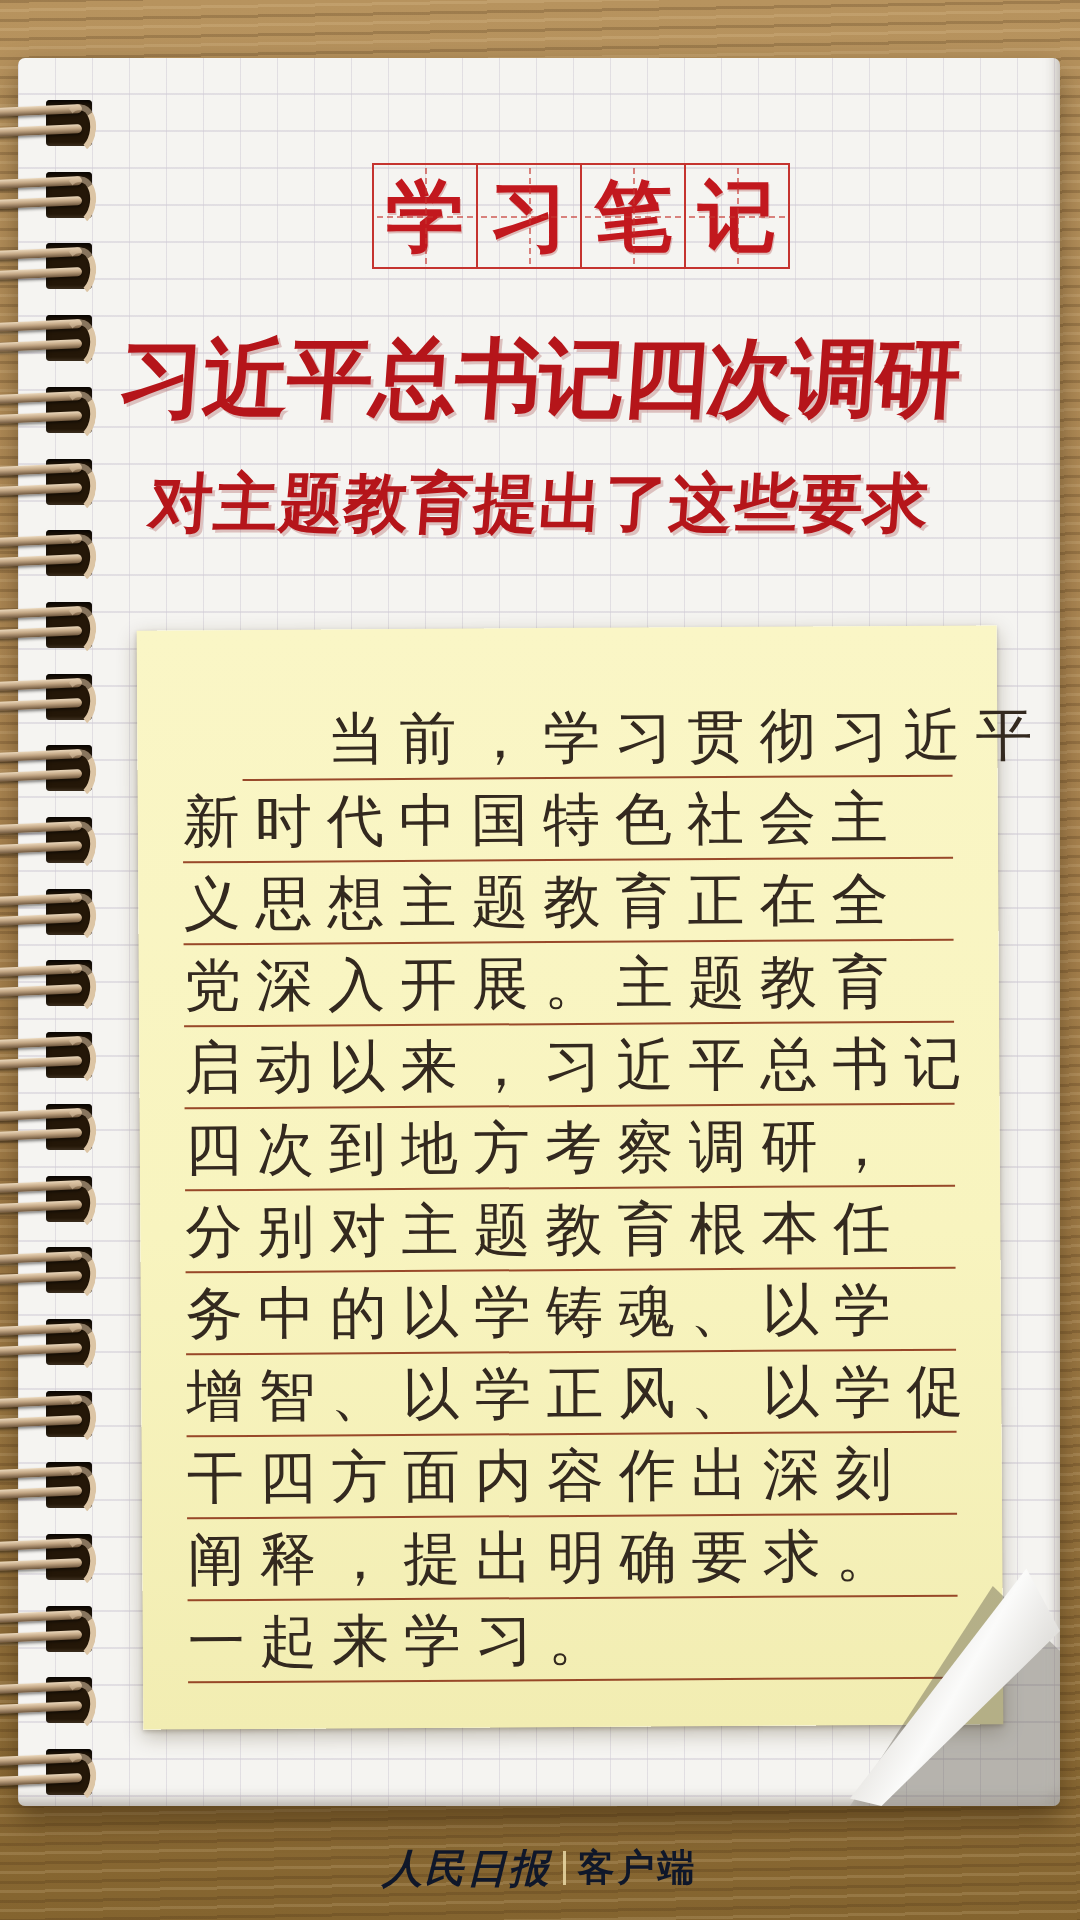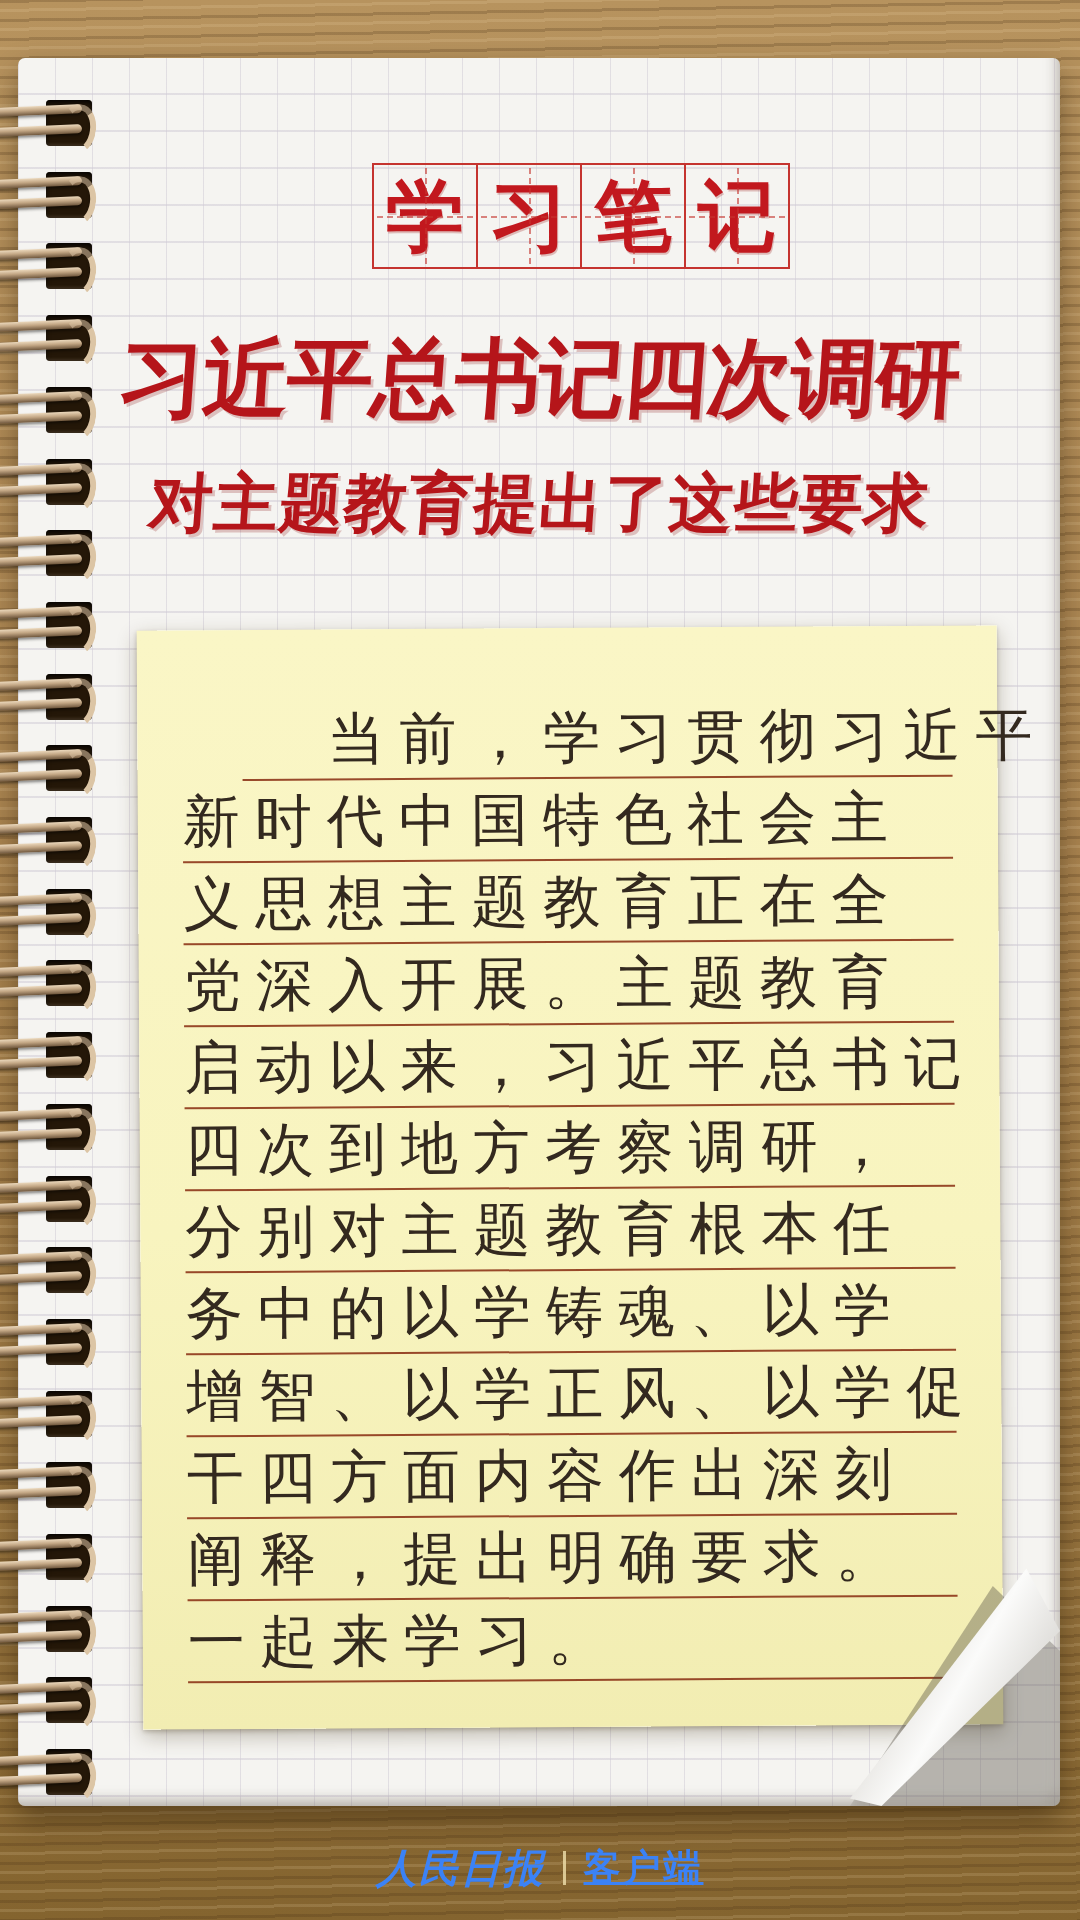--- a/index.html
+++ b/index.html
@@ -110,34 +110,33 @@
   .curl-cone{
     position:absolute;inset:0;
     clip-path:polygon(0 97%, 15% 100%, 100% 30%, 84% 5%);
     background:linear-gradient(300deg,
       #a9a7a2 2%,#d7d5d1 22%,#fbfbfa 48%,#e4e2de 66%,#c4c2bd 80%,#efeeeb 95%);
   }
 
   
   .footer{
     position:absolute;left:0;top:1843px;width:100%;height:50px;
-    display:flex;align-items:center;justify-content:center;gap:18px;
-    color:#3b82f6;
+    display:flex;align-items:center;justify-content:center;gap:12px;
+    color:#0f172a;
   }
   .brand-script{
     font-size:40px;font-style:italic;font-weight:700;letter-spacing:2px;
     font-family:"DejaVu Serif", serif;
   }
   .brand-divider{
     width:3px;height:34px;background:rgba(234,217,166,.85);
   }
   .brand-client{
     font-size:37px;font-weight:800;letter-spacing:3px;
     font-family:"DejaVu Sans", sans-serif;
-    text-decoration:underline;
   }
 </style>
 </head>
 <body>
 
 <div class="page">
 
   <div class="title-row">
     <div class="tbox">
       <span class="tchar">学</span>

